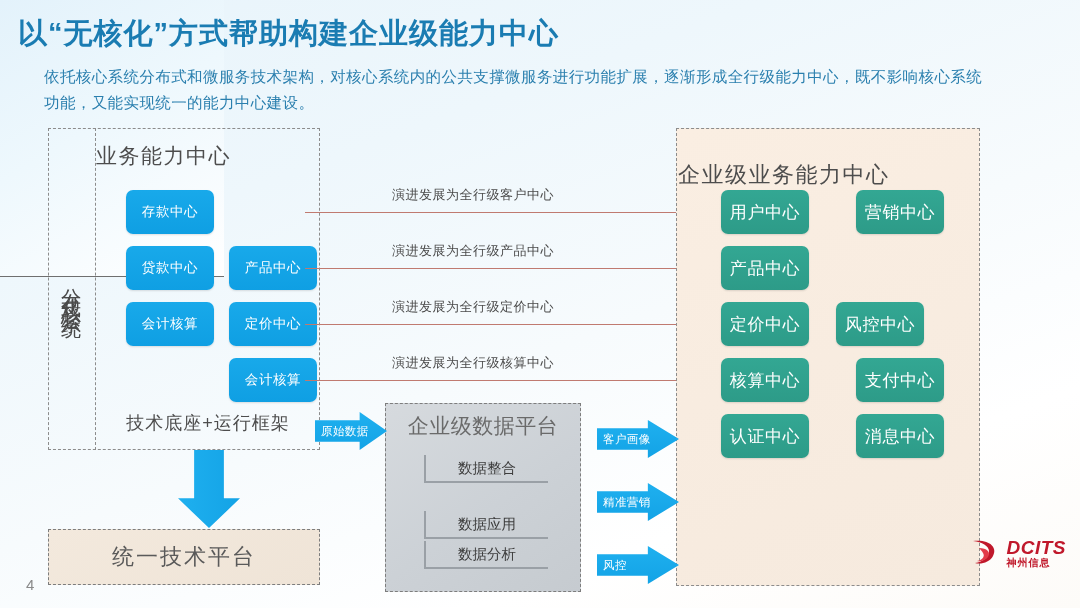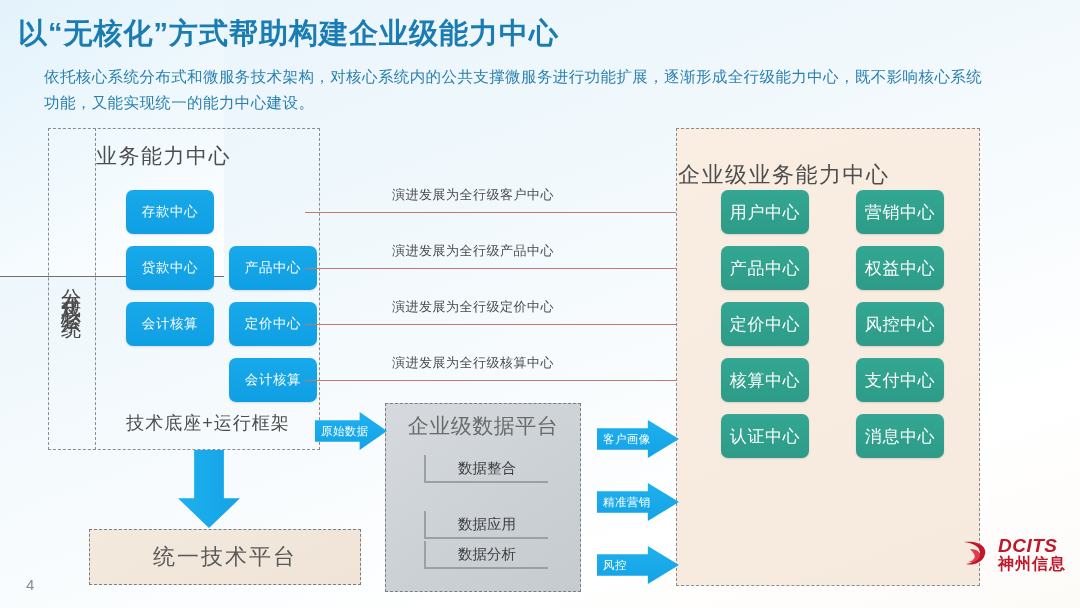--- a/index.html
+++ b/index.html
@@ -149,39 +149,39 @@
     transform: rotate(180deg);
     color: #fff; font-size: 10.5px; letter-spacing: .5px;
     margin-top: 6px;
   }
 
   
   #uni-box {
     position: absolute; left: 48px; top: 529px; width: 272px; height: 56px;
     background: linear-gradient(150deg,#f3e9dd 0%, #efe4d7 100%);
     border: 1.4px dashed #7d7d7d;
-    display: flex; align-items: center; justify-content: center; margin-left: 41px;
+    display: flex; align-items: center; justify-content: center;
   }
   #uni-text { font-size: 22px; color: #5a5a5a; letter-spacing: 2px; }
 
   
   #page-num {
     position: absolute; left: 26px; top: 576px;
     font-size: 15px; color: #8a8a8a;
   }
   #logo {
     position: absolute; right: 14px; top: 536px;
     display: flex; align-items: center; gap: 6px;
   }
   #logo-mark {
     width: 34px; height: 34px; position: relative;
   }
   #logo-text { line-height: 1.05; }
   #logo-en { font-size: 19px; font-weight: bold; color: #c0182b; letter-spacing: .5px; font-style: italic; }
-  #logo-cn { font-size: 16px; font-weight: bold; color: #c0182b; letter-spacing: 1px; }
+  #logo-cn { font-size: 10px; font-weight: bold; color: #c0182b; letter-spacing: 1px; }
 </style>
 </head>
 <body>
 
 <div id="slide">
 
   <div class="title">以“无核化”方式帮助构建企业级能力中心</div>
   <div class="subtitle">依托核心系统分布式和微服务技术架构，对核心系统内的公共支撑微服务进行功能扩展，逐渐形成全行级能力中心，既不影响核心系统功能，又能实现统一的能力中心建设。</div>
 
   <div class="dashed" id="core-outer"></div>
@@ -220,22 +220,21 @@
   <div class="dashed" id="ent-outer"></div>
   <div class="panel-title" id="ent-title">企业级业务能力中心</div>
 
   <div class="gcard" style="left:721px;top:190px">用户中心</div>
   <div class="gcard" style="left:721px;top:246px">产品中心</div>
   <div class="gcard" style="left:721px;top:302px">定价中心</div>
   <div class="gcard" style="left:721px;top:358px">核算中心</div>
   <div class="gcard" style="left:721px;top:414px">认证中心</div>
 
   <div class="gcard" style="left:856px;top:190px">营销中心</div>
-  <div class="gcard" style="left:856px;top:246px">权益中心</div>
-  <div class="gcard" style="left:856px;top:302px">风控中心</div>
+  <div class="gcard" style="left:836px;top:302px">风控中心</div>
   <div class="gcard" style="left:856px;top:358px">支付中心</div>
   <div class="gcard" style="left:856px;top:414px">消息中心</div>
 
   <div id="dp-box"></div>
   <div id="dp-title">企业级数据平台</div>
   <div class="dp-item" style="top:455px">数据整合</div>
   <div class="dp-item" style="top:511px">数据应用</div>
   <div class="dp-item" style="top:541px">数据分析</div>
 
   <div class="chev chev-r" style="left:315px;top:412px;width:72px;height:38px">

